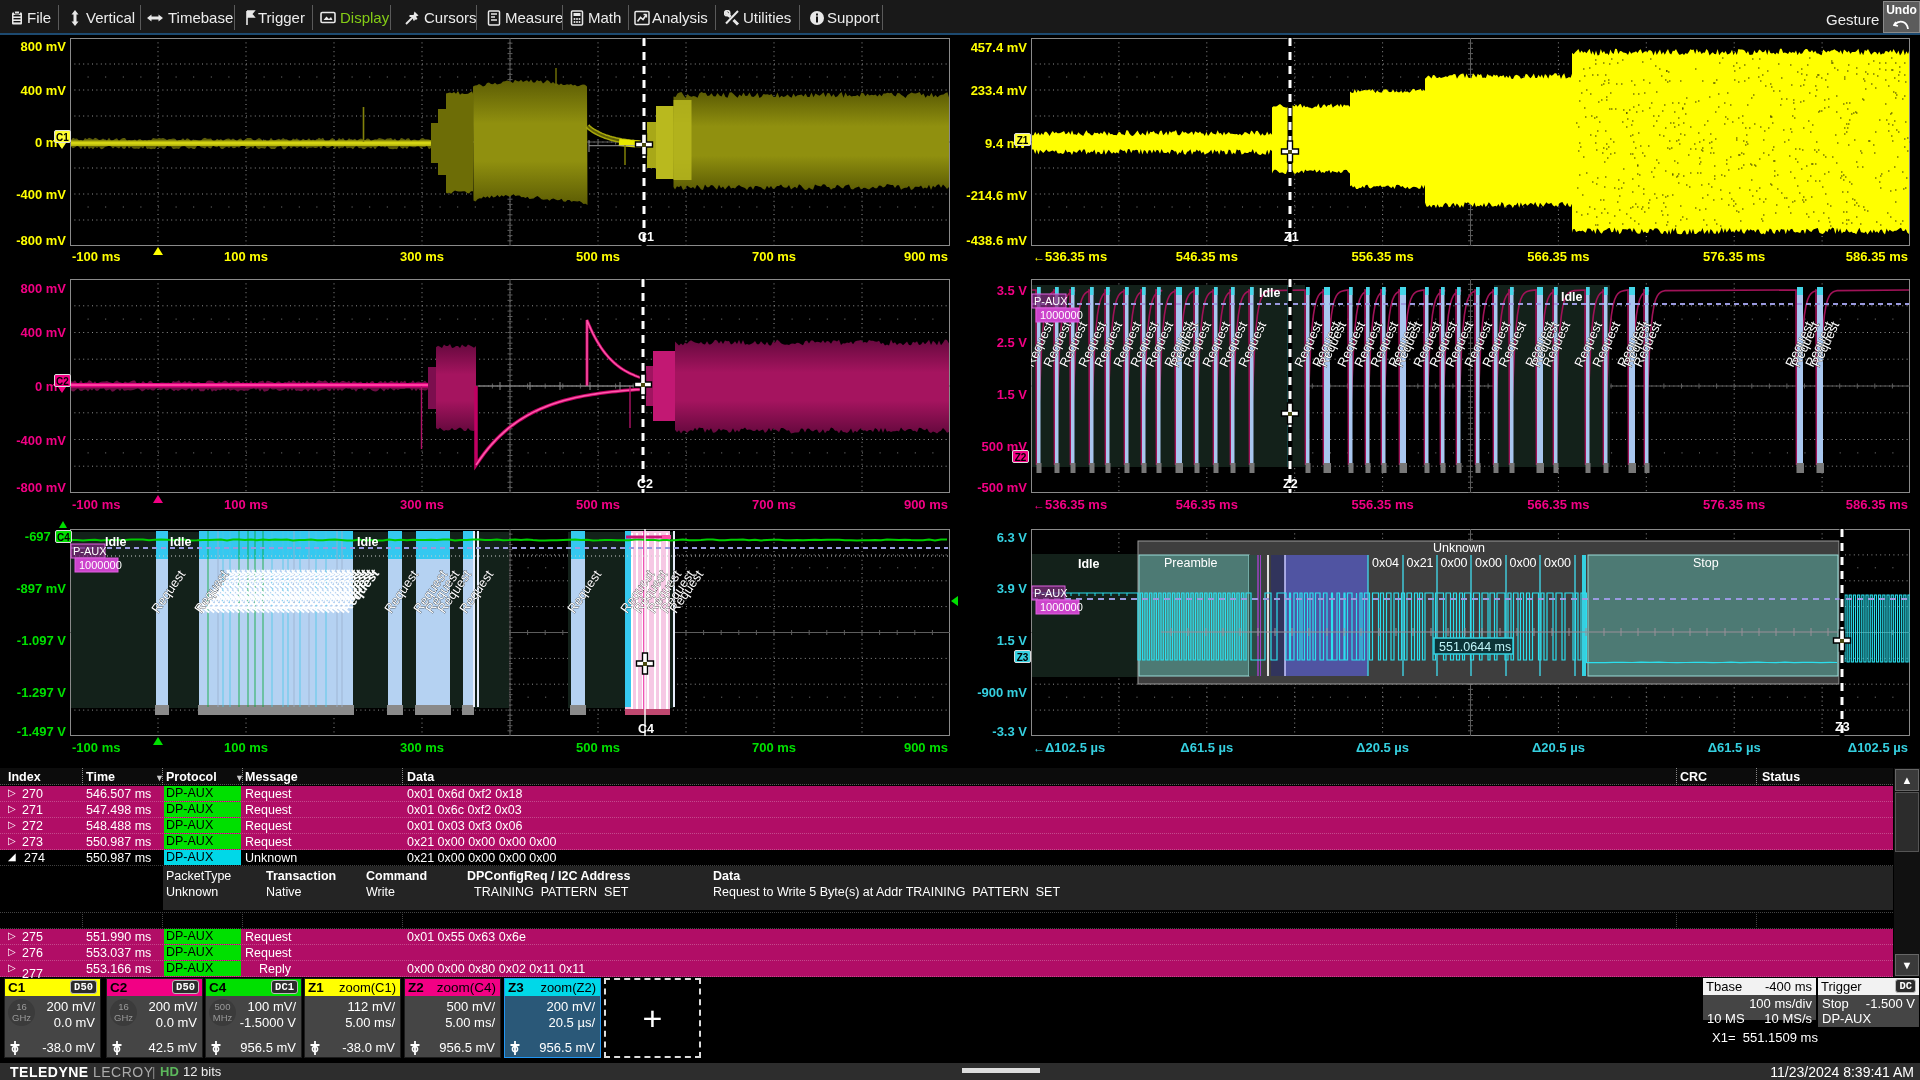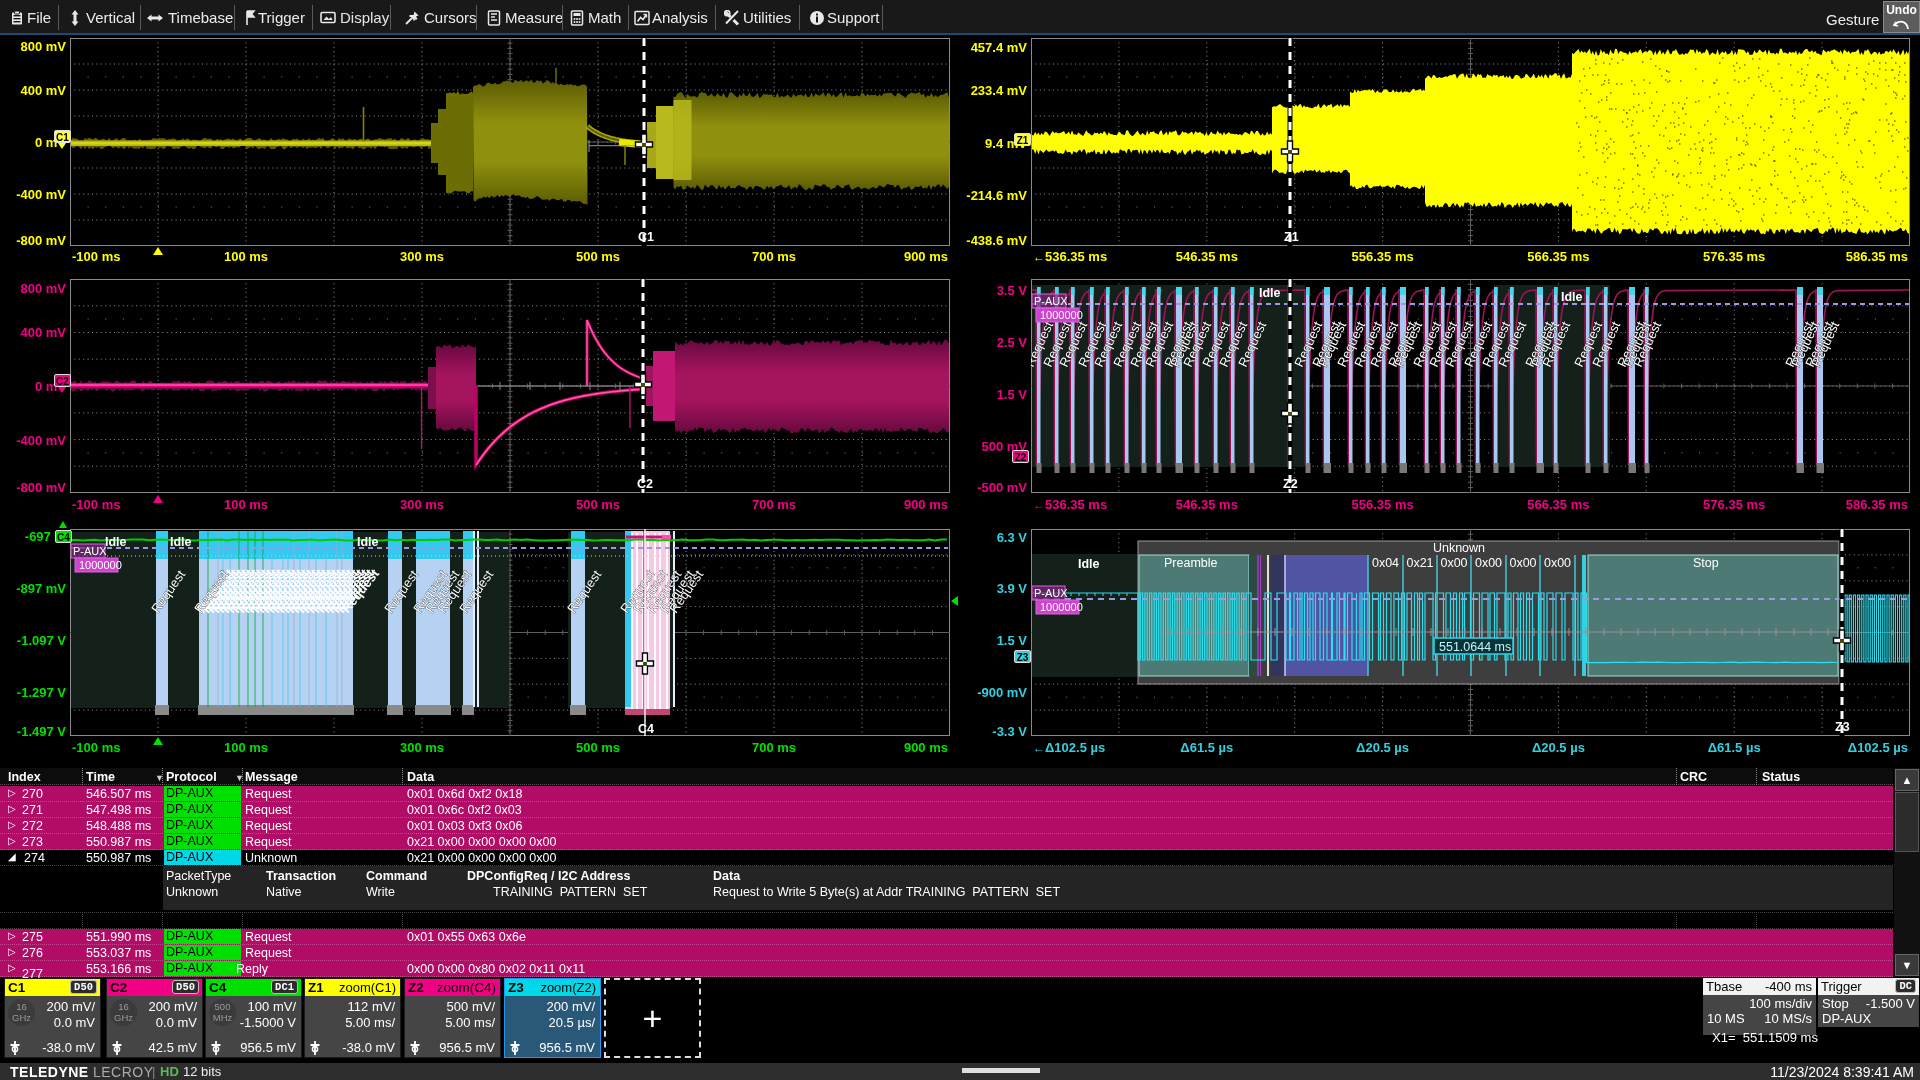--- a/index.html
+++ b/index.html
@@ -25,21 +25,21 @@
       </svg></div>
     <div class="abs" style="left:168px;top:9px;font-size:15px;color:#ececec">Timebase</div>
     <div class="abs" style="left:243px;top:9px"><svg width="16" height="16" viewBox="0 0 16 16" style="vertical-align:-3px">
         <path d="M4 1 V15 M4 1 H11 L8.5 4 L11 7 H4" stroke="#e8e8e8" stroke-width="1.6" fill="#e8e8e8"></path>
       </svg></div>
     <div class="abs" style="left:258px;top:9px;font-size:15px;color:#ececec">Trigger</div>
     <div class="abs" style="left:320px;top:9px"><svg width="16" height="16" viewBox="0 0 16 16" style="vertical-align:-3px">
         <rect x="1" y="2.5" width="14" height="10" rx="1.2" fill="none" stroke="#e8e8e8" stroke-width="1.6"></rect>
         <path d="M3.5 10 L6.5 6.5 L9 9 L11 7 L12.5 10 Z" fill="#e8e8e8"></path>
       </svg></div>
-    <div class="abs" style="left:340px;top:9px;font-size:15px;color:#e5e5e5">Display</div>
+    <div class="abs" style="left:340px;top:9px;font-size:15px;color:#84cc16">Display</div>
     <div class="abs" style="left:404px;top:9px"><svg width="16" height="16" viewBox="0 0 16 16" style="vertical-align:-3px">
         <path d="M2 14 L10 6 M10 6 H5.5 M10 6 V10.5" stroke="#e8e8e8" stroke-width="1.8" fill="none"></path>
         <path d="M10.5 1.5 L14.5 5.5 L12 6.5 L13.5 9 L11.5 10 L10.2 7.3 L8.5 9 Z" fill="#e8e8e8"></path>
       </svg></div>
     <div class="abs" style="left:424px;top:9px;font-size:15px;color:#ececec">Cursors</div>
     <div class="abs" style="left:486px;top:9px"><svg width="16" height="16" viewBox="0 0 16 16" style="vertical-align:-3px">
         <rect x="2.5" y="1" width="11" height="14" rx="1" fill="none" stroke="#e8e8e8" stroke-width="1.5"></rect>
         <path d="M5 4 H11 M5 7 H9 M5 10 H11" stroke="#e8e8e8" stroke-width="1.3"></path>
       </svg></div>
     <div class="abs" style="left:505px;top:9px;font-size:15px;color:#ececec">Measure</div>
@@ -762,21 +762,21 @@
       <span class="abs" style="left:407px;top:1px">0x21 0x00 0x00 0x00 0x00</span>
     </div>
     <div class="abs" style="left:163px;top:98px;width:1730px;height:44px;background:#242424"></div>
     <span class="abs" style="left:166px;top:101px;font-weight:normal">PacketType</span>
     <span class="abs" style="left:166px;top:117px">Unknown</span>
     <span class="abs" style="left:266px;top:101px;font-weight:bold">Transaction</span>
     <span class="abs" style="left:266px;top:117px">Native</span>
     <span class="abs" style="left:366px;top:101px;font-weight:bold">Command</span>
     <span class="abs" style="left:366px;top:117px">Write</span>
     <span class="abs" style="left:467px;top:101px;font-weight:bold">DPConfigReq / I2C Address</span>
-    <span class="abs" style="left:493px;top:117px">TRAINING&nbsp; PATTERN&nbsp; SET</span>
+    <span class="abs" style="left:474px;top:117px">TRAINING&nbsp; PATTERN&nbsp; SET</span>
     <span class="abs" style="left:713px;top:101px;font-weight:bold">Data</span>
     <span class="abs" style="left:713px;top:117px">Request to Write 5 Byte(s) at Addr TRAINING&nbsp; PATTERN&nbsp; SET</span>
     <div class="abs" style="left:0;top:144px;width:1893px;height:1px;border-bottom:1px dotted #444"></div>
     <div class="abs" style="left:0;top:160px;width:1893px;height:1px;border-bottom:1px dotted #444"></div>
     <div class="abs" style="left:0;top:161px;width:1893px;height:16px;background:#b10d66;border-bottom:1px dotted rgba(255,255,255,0.25)">
       <span class="abs" style="left:8px;top:1px;font-size:10px">▷</span>
       <span class="abs" style="left:22px;top:1px">275</span>
       <span class="abs" style="left:86px;top:1px">551.990 ms</span>
       <span class="abs" style="left:164px;top:0px;width:77px;height:15px;background:#00e000;color:#000;padding-left:2px">DP-AUX</span>
       <span class="abs" style="left:245px;top:1px">Request</span>
@@ -788,21 +788,21 @@
       <span class="abs" style="left:86px;top:1px">553.037 ms</span>
       <span class="abs" style="left:164px;top:0px;width:77px;height:15px;background:#00e000;color:#000;padding-left:2px">DP-AUX</span>
       <span class="abs" style="left:245px;top:1px">Request</span>
       <span class="abs" style="left:407px;top:1px"></span>
     </div>
     <div class="abs" style="left:0;top:193px;width:1893px;height:16px;background:#b10d66;border-bottom:1px dotted rgba(255,255,255,0.25)">
       <span class="abs" style="left:8px;top:1px;font-size:10px">▷</span>
       <span class="abs" style="left:22px;top:6px">277</span>
       <span class="abs" style="left:86px;top:1px">553.166 ms</span>
       <span class="abs" style="left:164px;top:0px;width:77px;height:15px;background:#00e000;color:#000;padding-left:2px">DP-AUX</span>
-      <span class="abs" style="left:236px;top:1px">Reply</span>
+      <span class="abs" style="left:259px;top:1px">Reply</span>
       <span class="abs" style="left:407px;top:1px">0x00 0x00 0x80 0x02 0x11 0x11</span>
     </div>
     <div class="abs" style="left:82px;top:0;width:1px;height:17px;border-left:1px dotted #888"></div>
     <div class="abs" style="left:82px;top:144px;width:1px;height:17px;border-left:1px dotted #444"></div>
     <div class="abs" style="left:162px;top:0;width:1px;height:17px;border-left:1px dotted #888"></div>
     <div class="abs" style="left:162px;top:144px;width:1px;height:17px;border-left:1px dotted #444"></div>
     <div class="abs" style="left:242px;top:0;width:1px;height:17px;border-left:1px dotted #888"></div>
     <div class="abs" style="left:242px;top:144px;width:1px;height:17px;border-left:1px dotted #444"></div>
     <div class="abs" style="left:402px;top:0;width:1px;height:17px;border-left:1px dotted #888"></div>
     <div class="abs" style="left:402px;top:144px;width:1px;height:17px;border-left:1px dotted #444"></div>
@@ -891,21 +891,21 @@
     </div>
     <span class="abs" style="right:5px;top:20px">200 mV/</span>
     <span class="abs" style="right:5px;top:36px">20.5 µs/</span>
     <svg class="abs" style="left:4px;top:61px" width="12" height="16" viewBox="0 0 12 16">
       <path d="M6 1 V15 M1.5 5 H10.5" stroke="#fff" stroke-width="1.8"></path>
       <circle cx="6" cy="9" r="2.6" fill="none" stroke="#fff" stroke-width="1.5"></circle>
     </svg>
     <span class="abs" style="right:5px;top:61px">956.5 mV</span>
   </div>
 <div class="abs" style="left:604px;top:978px;width:97px;height:80px;border:2px dashed #ddd;background:#000;color:#fff;text-align:center;line-height:76px;font-size:34px;font-weight:normal">+</div>
-<div class="abs" style="left:1703px;top:978px;width:113px;height:57px;background:#454545;font-size:13px;color:#fff">
+<div class="abs" style="left:1703px;top:978px;width:113px;height:42px;background:#454545;font-size:13px;color:#fff">
 <div class="abs" style="left:0;top:0;width:100%;height:17px;background:#f2f2f2;color:#000">
       <span class="abs" style="left:3px;top:1px">Tbase</span>
       <span class="abs" style="right:4px;top:1px">-400 ms</span>
     </div>
 <span class="abs" style="right:4px;top:18px">100 ms/div</span>
 <span class="abs" style="left:4px;top:33px">10 MS</span>
     <span class="abs" style="right:4px;top:33px">10 MS/s</span>
   </div>
 <div class="abs" style="left:1818px;top:978px;width:101px;height:49px;background:#454545;font-size:13px;color:#fff">
 <div class="abs" style="left:0;top:0;width:100%;height:17px;background:#f2f2f2;color:#000">

